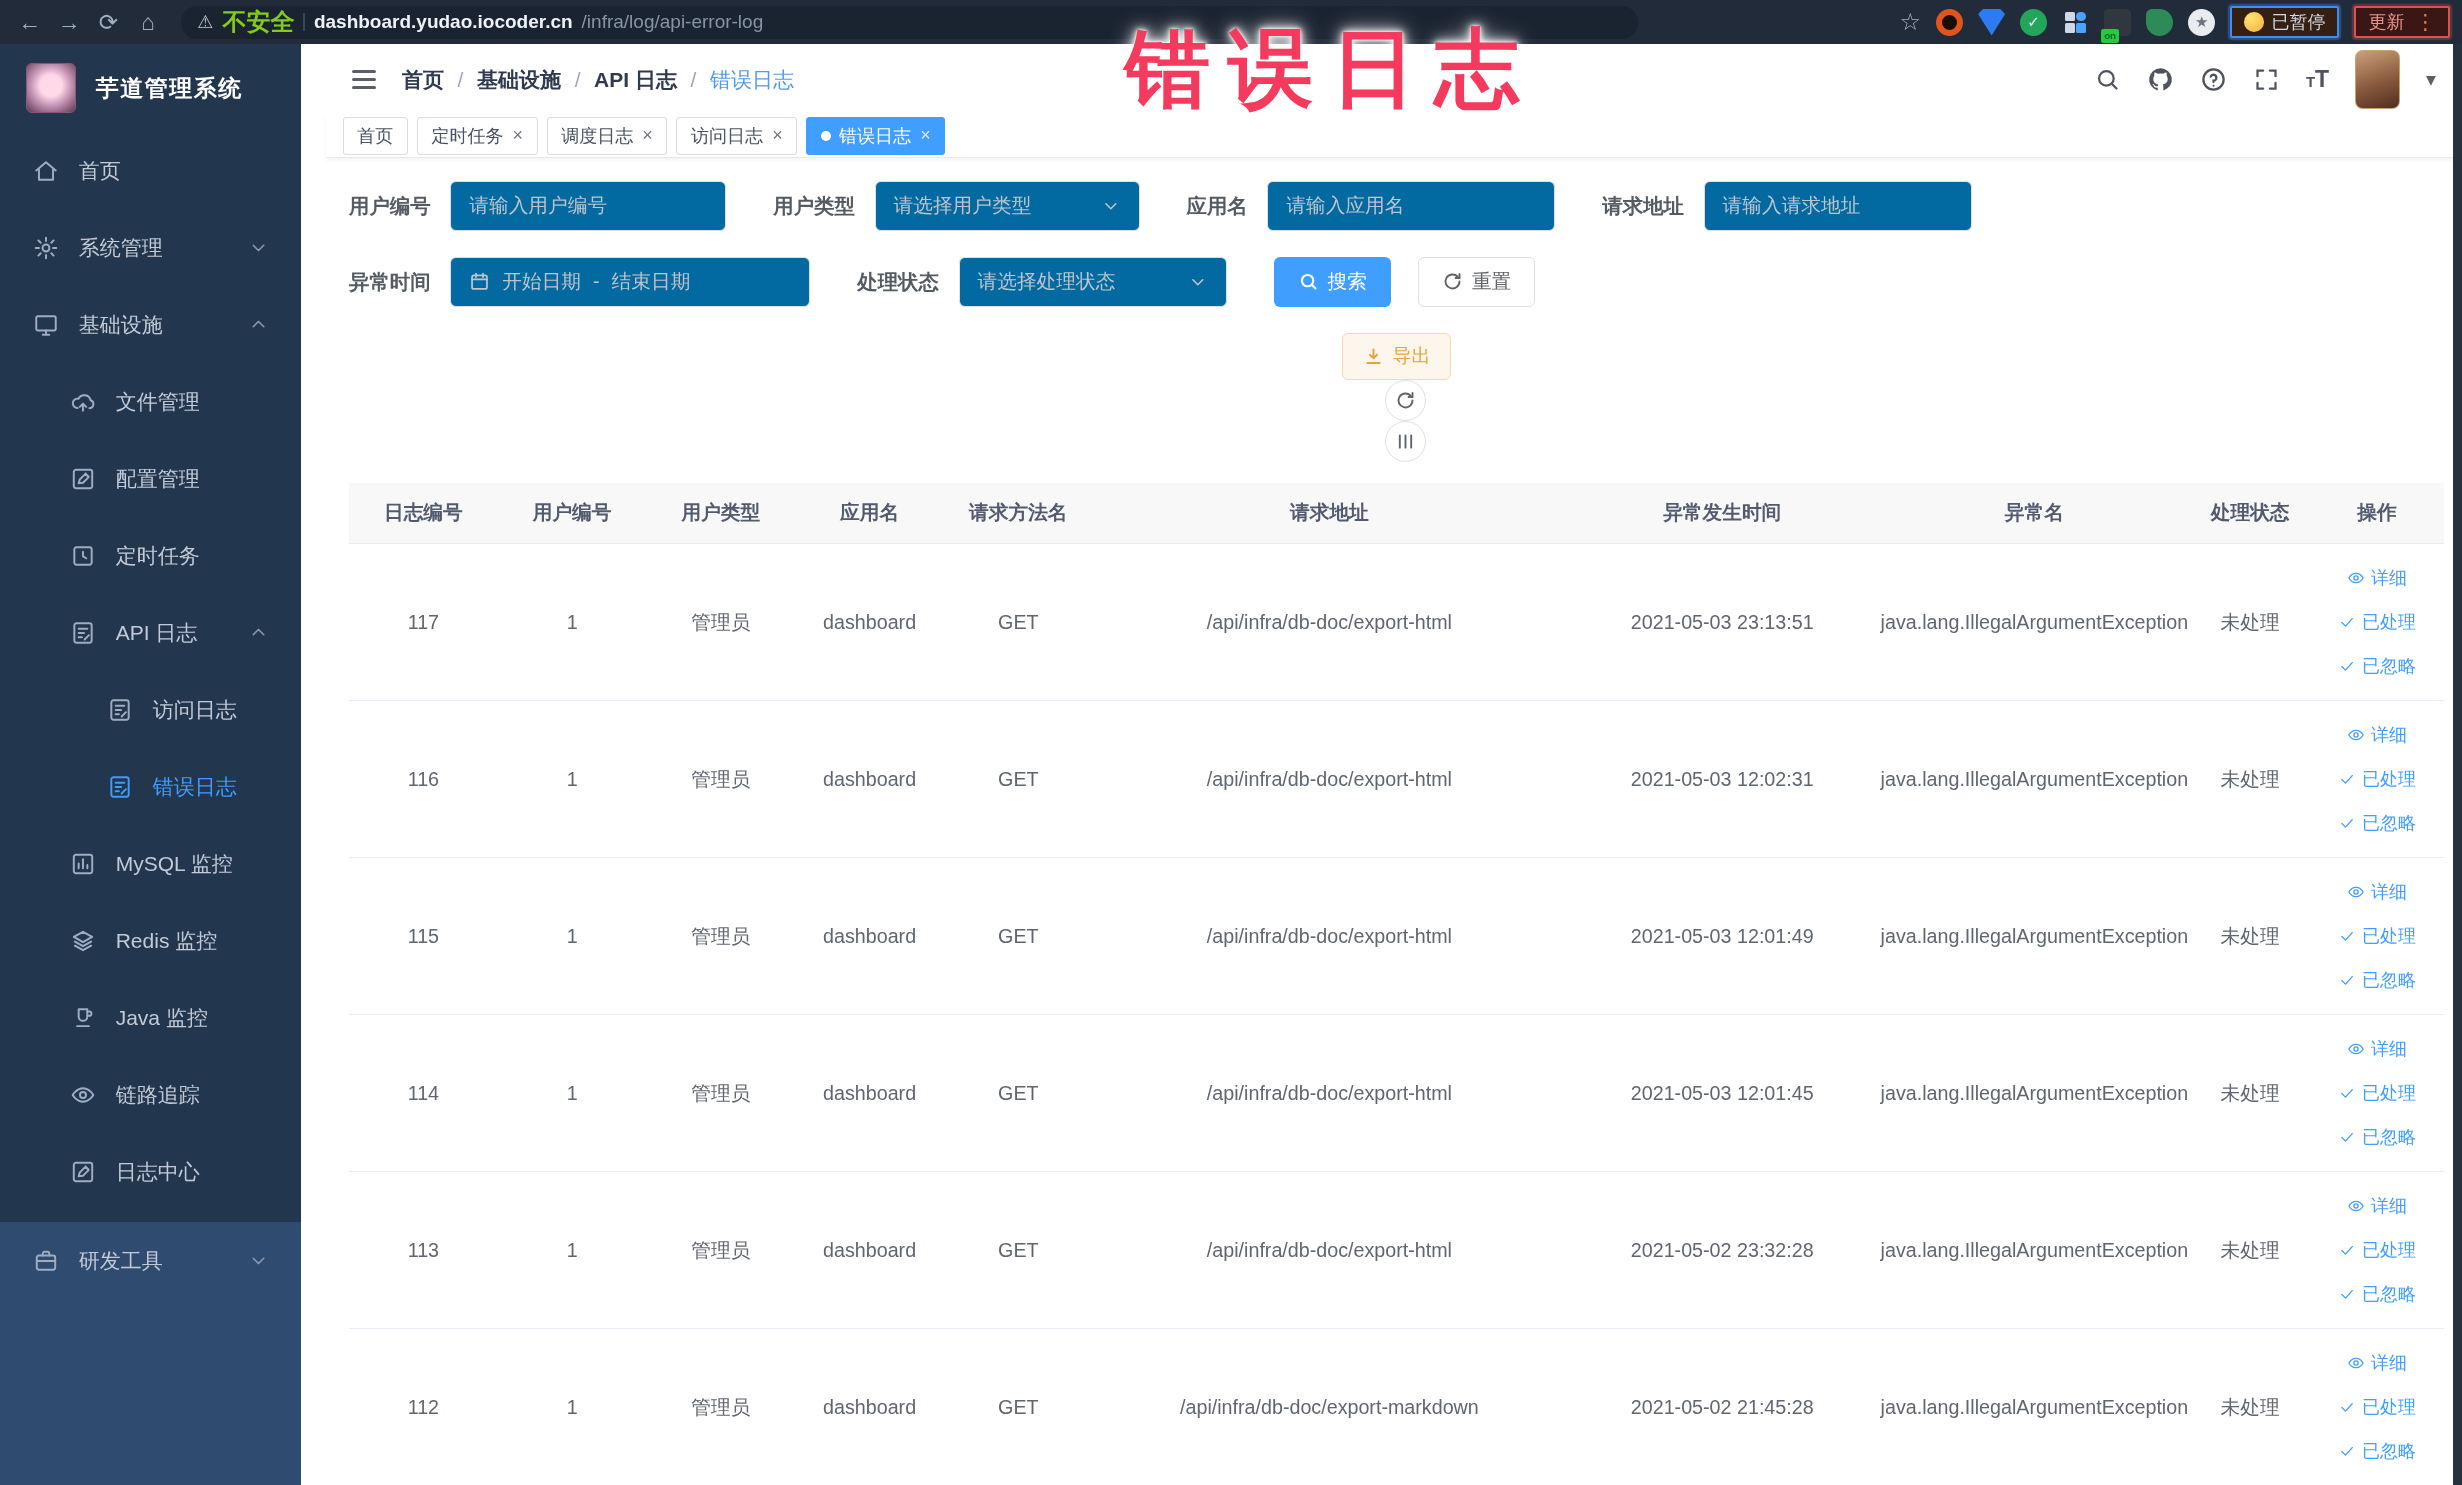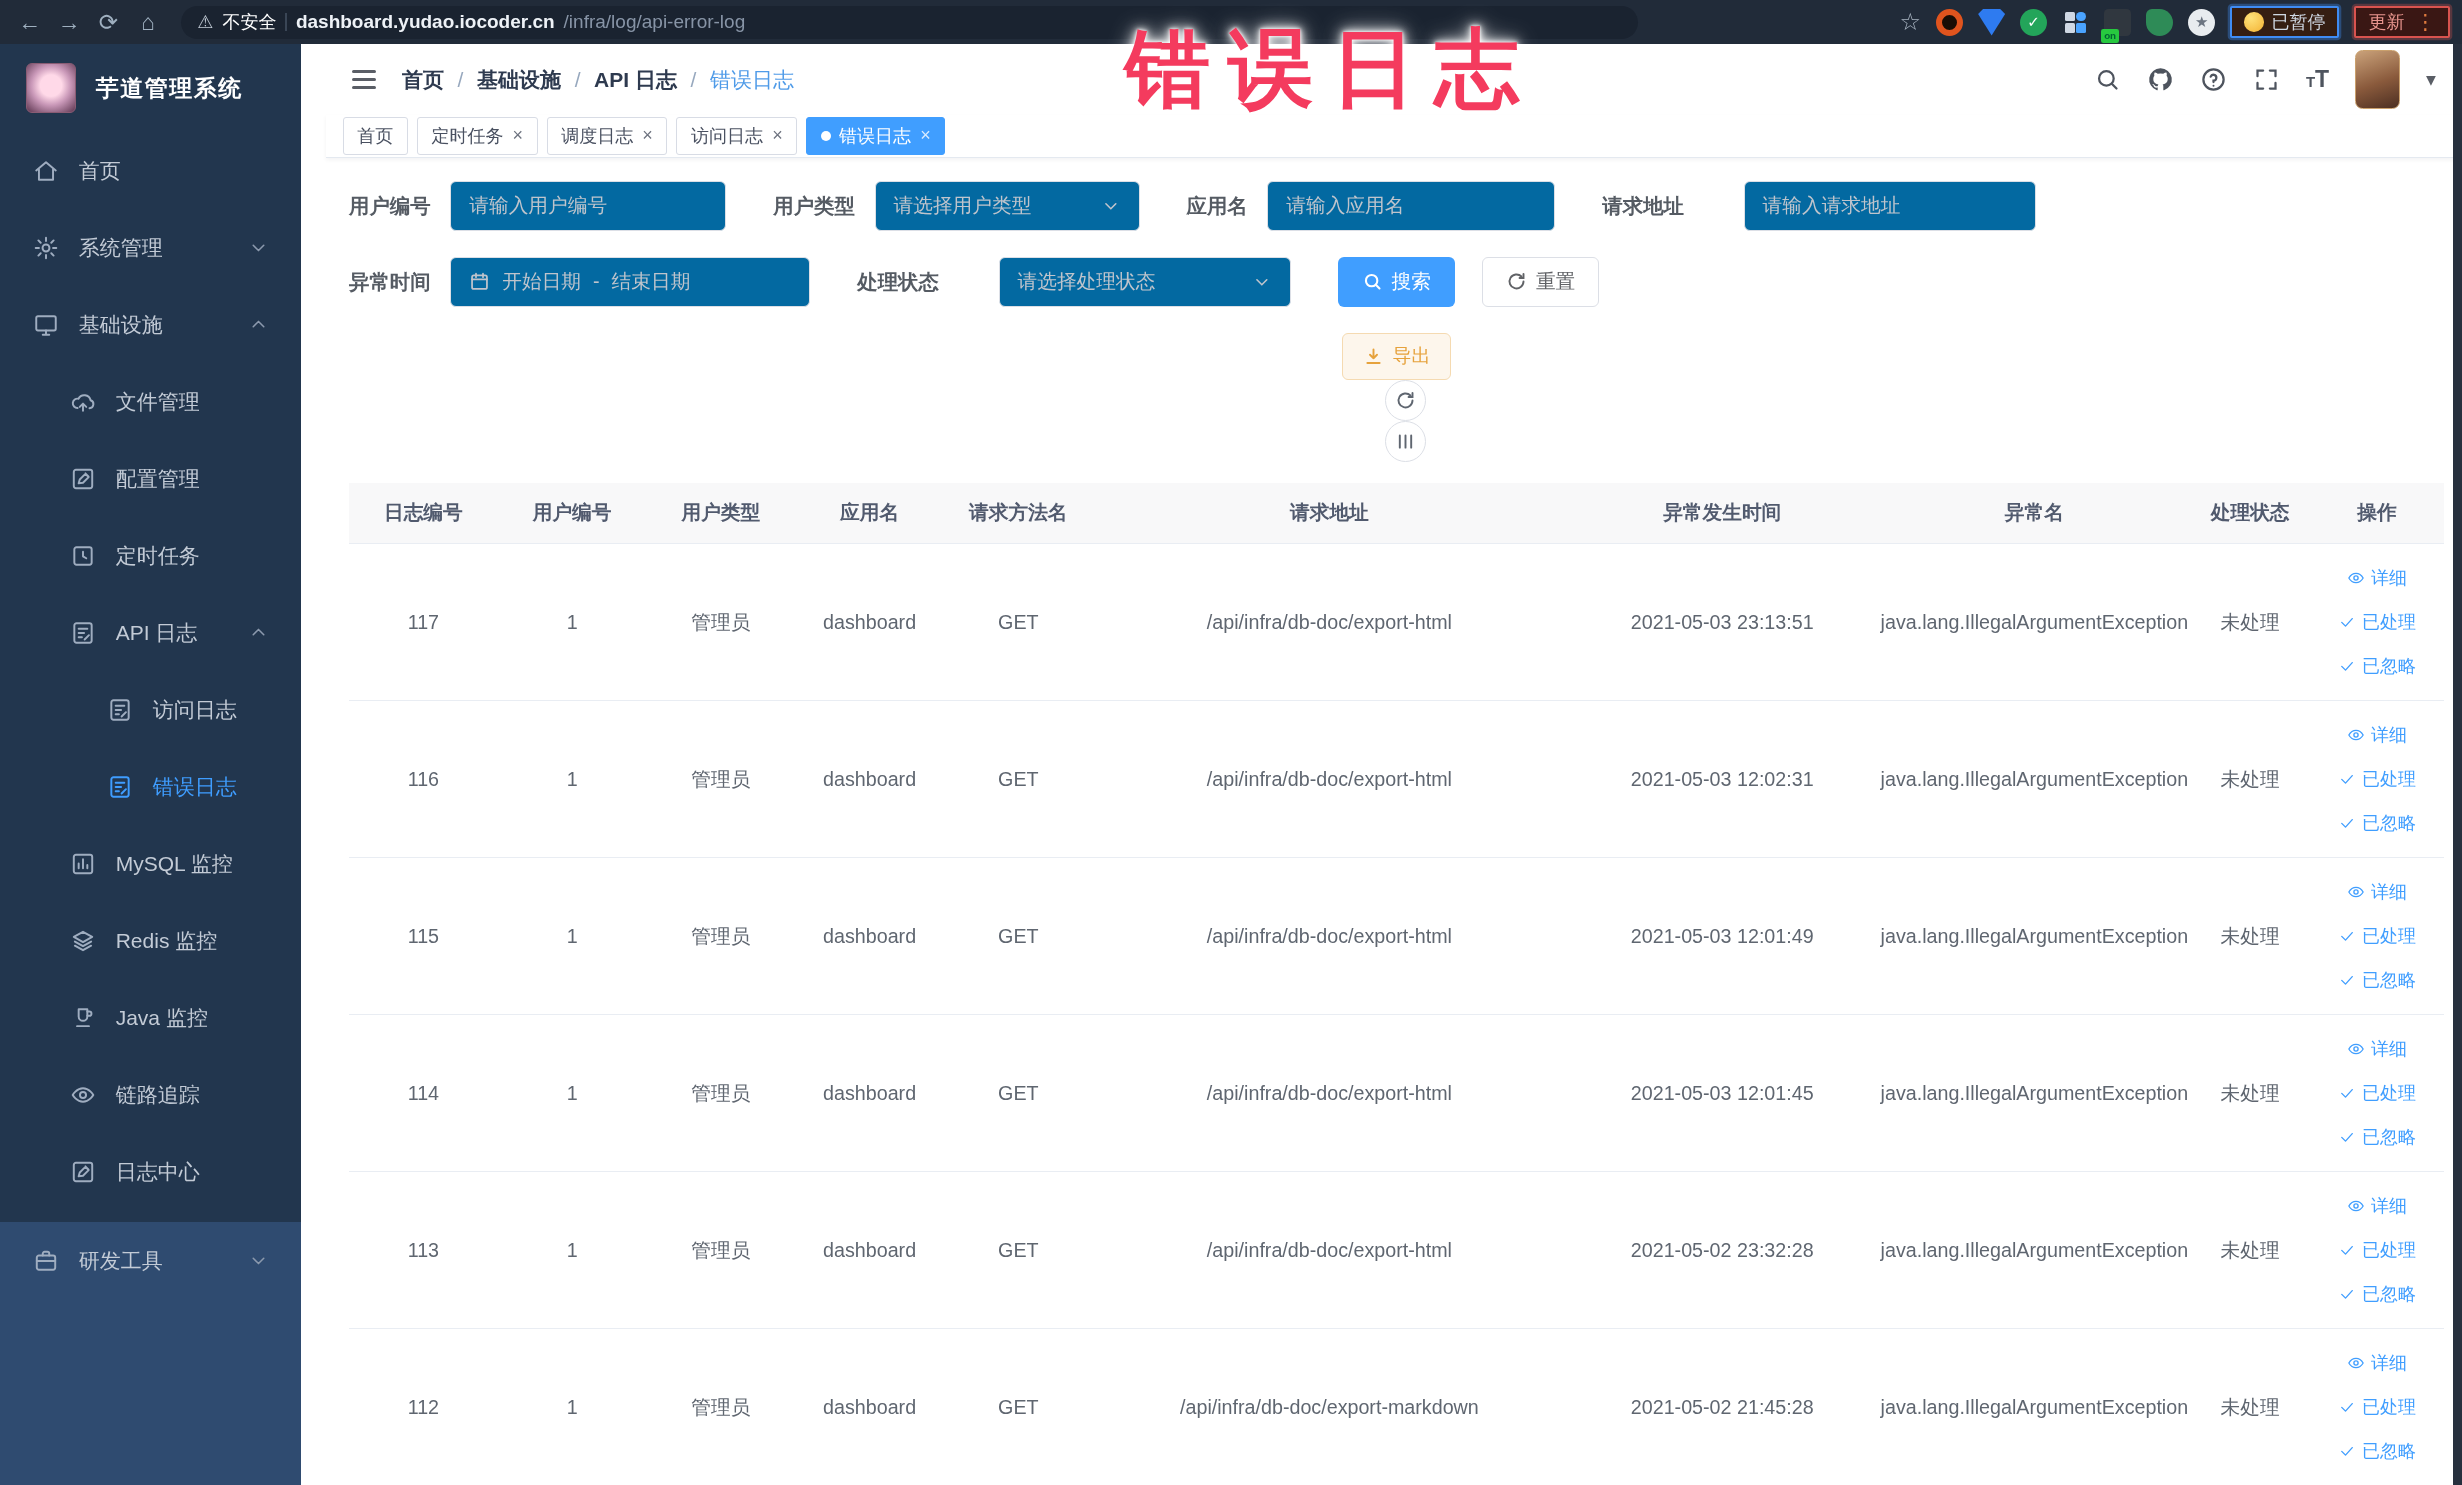--- a/index.html
+++ b/index.html
@@ -7,21 +7,21 @@
   body { font-family:"Liberation Sans","DejaVu Sans",sans-serif; position:relative; background:#fff; }
 
   .ico { display:inline-flex; align-items:center; justify-content:center; }
   .ico svg { width:100%; height:100%; }
 
   
   .chrome { height:44px; background:#212b39; display:flex; align-items:center; padding:0 12px; gap:4.5px; position:relative; z-index:5; }
   .nav-ico { width:35px; height:35px; display:flex; align-items:center; justify-content:center; color:#9fb0c0; font-size:23px; cursor:pointer; }
   .url-pill { height:33px; width:1457px; margin-left:10.6px; background:#1a2330; border-radius:16.7px; display:flex; align-items:center; padding:0 16.7px; gap:9px; }
   .warn-glyph { color:#c3ccd6; font-size:18px; }
-  .warn-text { color:#ffffff; font-size:18px; }
+  .warn-text { color:#84cc16; font-size:24px;font-weight:bold; }
   .url-div { width:1.5px; height:18px; background:#3a4656; }
   .url-host { color:#eef2f7; font-size:19px; font-weight:700; }
   .url-path { color:#8794a6; font-size:19px; }
   .chrome-right { margin-left:auto; display:flex; align-items:center; gap:15px; }
   .star-glyph { color:#a9b5c2; font-size:24px; }
   .ext { width:27px; height:27px; border-radius:50%; position:relative; display:flex; align-items:center; justify-content:center; font-size:15px; }
   .ext-orange { border:6.8px solid #e0541e; background:#1a0d05; }
   .ext-blue { background:#2e7bf0; clip-path:polygon(50% 100%,0 20%,20% 0,80% 0,100% 20%); border-radius:0; }
   .ext-green { background:#23a55a; color:#fff; }
   .ext-grid { border-radius:4.5px; background:#2c3text648; }
@@ -73,21 +73,21 @@
   .tag.active { background:#409eff; border-color:#409eff; color:#fff; }
 
   .content { flex:1; padding:23px 18px 0 23px; position:relative; }
   .frow { display:flex; align-items:center; margin-bottom:26px; }
   .fitem { display:flex; align-items:center; margin-right:47px; }
   .flabel { font-size:20.4px; font-weight:700; color:#555b63; margin-right:19.7px; white-space:nowrap; }
   .finput { height:50px; border:1.5px solid #dcdfe6; border-radius:6px; background:#0369a1; display:flex; align-items:center; padding:0 18px; font-size:19.7px; color:#bfc4cc; cursor:text; }
   .fselect { cursor:pointer; }
   .fselect .ph { flex:1; }
   .fselect .sel-chev { width:19.7px; height:19.7px; color:#c0c4cc; }
-  .w365{width:276px;} .w350{width:265px;} .w380{width:288px;} .w370{width:292px;margin-left:40px;} .w475{width:360px;}
+  .w365{width:276px;} .w350{width:265px;} .w380{width:288px;} .w370{width:268px;} .w475{width:360px;}
   .range { gap:12px; cursor:pointer; }
   .range .cal { width:21px; height:21px; color:#c0c4cc; flex:none; }
   .range .rsep { color:#bfc4cc; }
   .btn { height:50px; display:inline-flex; align-items:center; gap:9px; padding:0 23px; border-radius:6px; font-size:19.7px; cursor:pointer; border:1.5px solid transparent; }
   .btn .bico { width:21px; height:21px; }
   .btn-search { background:#409eff; color:#fff; margin-right:27px; }
   .btn-reset { background:#fff; color:#606266; border-color:#dcdfe6; }
   .toolbar { display:flex; align-items:center; margin:3px 0 21px;flex-direction:column; }
   .btn-export { height:47px; padding:0 19.7px; background:#fdf6ec; border-color:#f5dab1; color:#e6a23c; font-size:19px; }
   .spacer { flex:1; }

